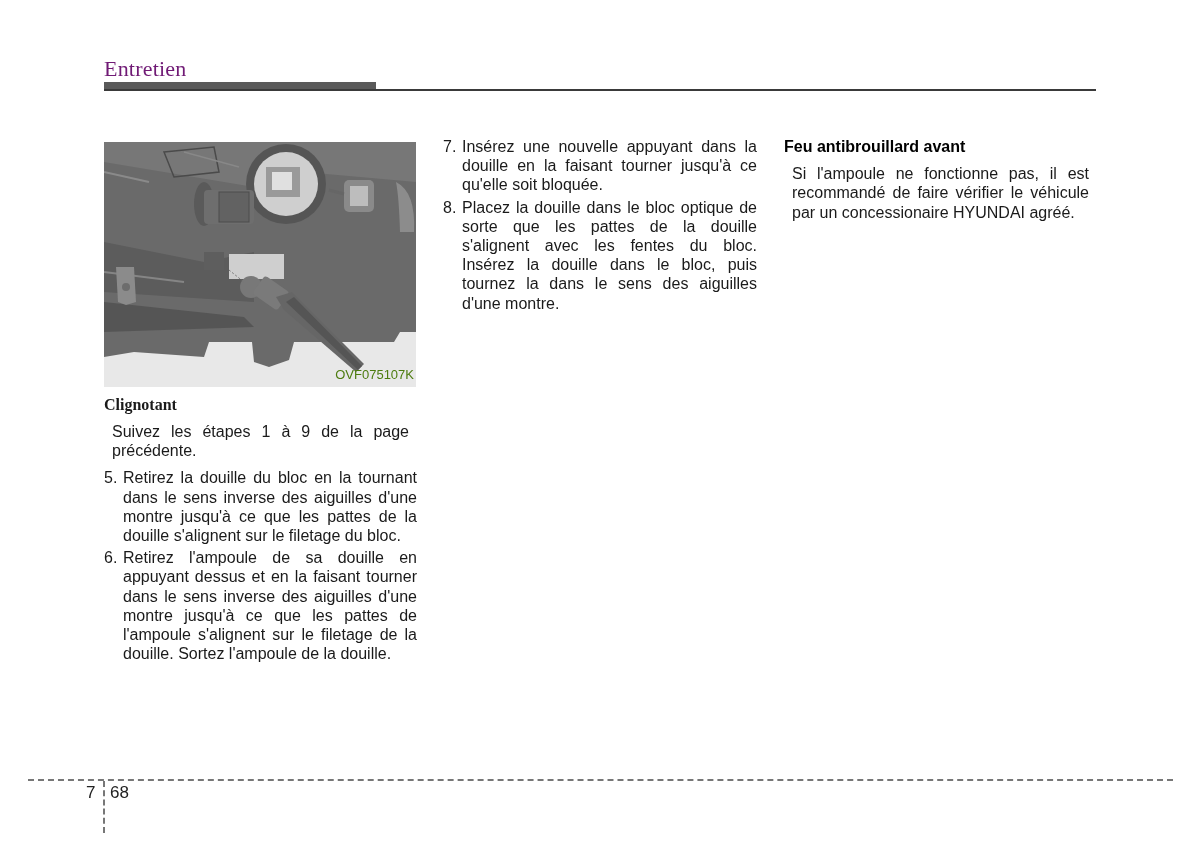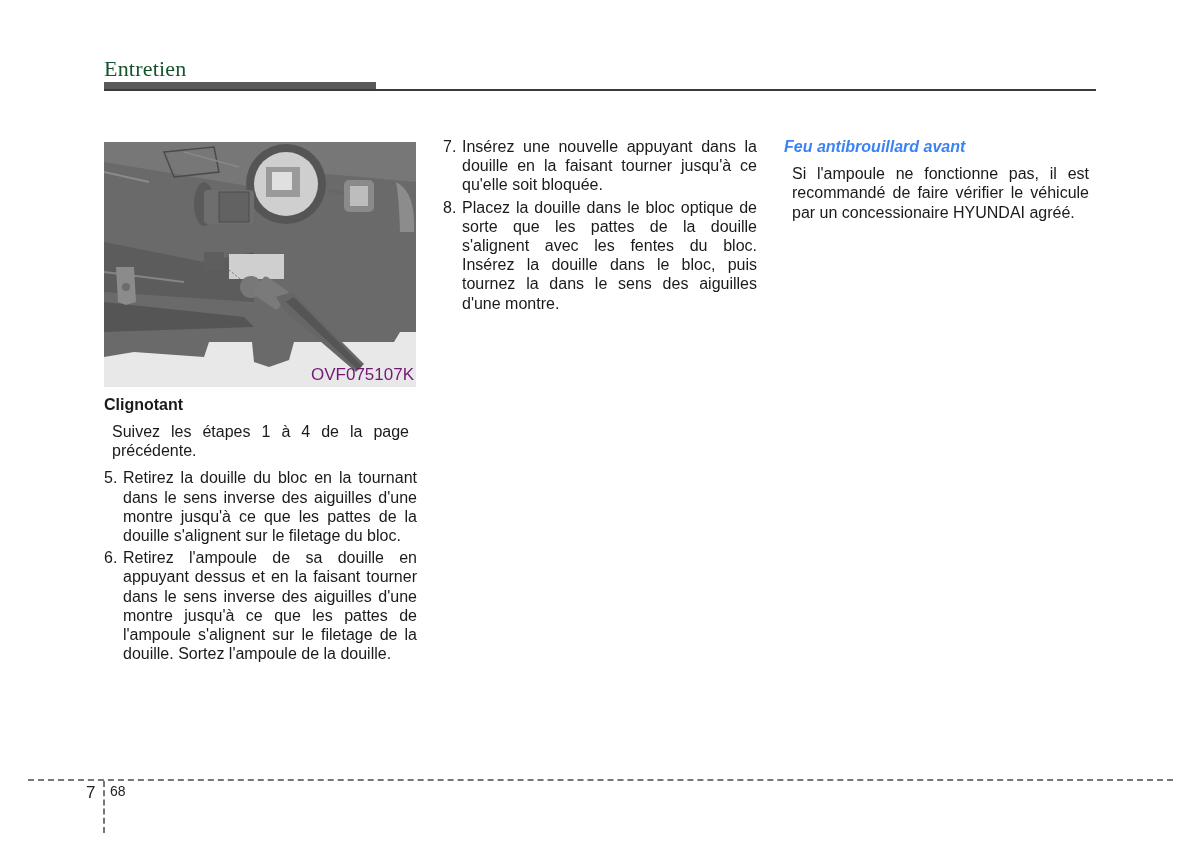--- a/index.html
+++ b/index.html
@@ -1,67 +1,67 @@
 <!DOCTYPE html>
 <html><head>
   <meta charset="utf-8">
   <style>
     html, body { margin: 0; padding: 0; background: #ffffff; }
     body { width: 1200px; height: 861px; position: relative; overflow: hidden; color: #1a1a1a; }
     .header-title {
       position: absolute; left: 104px; top: 56px;
       font-family: "Liberation Serif", "DejaVu Serif", serif;
-      font-size: 22px; color: #14532d; letter-spacing: 0.2px;
+      font-size: 22px; color: #701a75; letter-spacing: 0.2px;
     }
     .header-bar-thick {
       position: absolute; left: 104px; top: 82px; width: 272px; height: 8px; background: #5a5a5a;
     }
     .header-bar-thin {
       position: absolute; left: 104px; top: 89px; width: 992px; height: 2px; background: #3a3a3a;
     }
     .col { position: absolute; font-family: "Liberation Sans", "DejaVu Sans", sans-serif; font-size: 16px; line-height: 19.2px; color: #1a1a1a; }
     .col-left { left: 104px; top: 142px; width: 313px; }
     .col-mid { left: 443px; top: 137px; width: 314px; }
     .col-right { left: 784px; top: 137px; width: 313px; }
 
     .figure {
       position: relative; width: 312px; height: 245px; background: #e8e8e8; overflow: hidden;
     }
     .figure svg { position: absolute; left: 0; top: 0; }
     .fig-code {
       position: absolute; right: 2px; bottom: 3px;
-      font-family: "Liberation Sans", sans-serif; font-size: 17px; color: #701a75;
+      font-family: "Liberation Sans", sans-serif; font-size: 13px; color: #4d7c0f;
     }
     .section-heading-serif {
-      font-family: Liberation Sans, sans-serif; font-weight: bold;
+      font-family: Liberation Serif, serif; font-weight: bold;
       font-size: 16px; margin-top: 8px; line-height: 19px;
     }
     .section-heading-italic {
-      font-family: "Liberation Sans", sans-serif; font-style: italic; font-weight: bold;
-      font-size: 16px; color: #3b82f6; line-height: 19.2px;
+      font-family: "Liberation Sans", sans-serif; font-weight: bold;
+      font-size: 16px; color: #000000; line-height: 19.2px;
     }
     p { margin: 8px; text-align: justify; text-align-last: left; }
     .step { display: flex; margin-top: 3px; }
     .step .num { width: 19px; flex: 0 0 19px; }
     .step .txt { flex: 1; text-align: justify; }
     .footer-dash {
       position: absolute; left: 28px; top: 779px; width: 1145px; height: 0;
       border-top: 2px dashed #777;
     }
     .footer-vdash {
       position: absolute; left: 103px; top: 781px; width: 0; height: 52px;
       border-left: 2px dashed #777;
     }
     .page-chapter {
       position: absolute; left: 86px; top: 783px;
       font-family: "Liberation Sans", sans-serif; font-size: 17px; color: #222;
     }
     .page-num {
       position: absolute; left: 110px; top: 783px;
-      font-family: "Liberation Sans", sans-serif; font-size: 14px; color: #222;
+      font-family: "Liberation Sans", sans-serif; font-size: 17px; color: #222;
     }
   </style>
 </head>
 <body>
 
 <div>
   <div class="header-title">Entretien</div>
   <div class="header-bar-thick"></div>
   <div class="header-bar-thin"></div>
 </div>
@@ -103,21 +103,21 @@
       <circle cx="147" cy="145" r="11" fill="#787878"></circle>
       <rect x="152" y="140" width="30" height="22" rx="3" transform="rotate(35 167 151)" fill="#7a7a7a"></rect>
       <path d="M172,155 L188,150 L260,222 L252,230 L180,168 Z" fill="#666"></path>
       <path d="M182,160 L190,155 L258,224 L254,228 Z" fill="#555"></path>
       <line x1="125" y1="128" x2="140" y2="140" stroke="#777" stroke-width="1" stroke-dasharray="2,2"></line>
     </svg>
     <div class="fig-code">OVF075107K</div>
   </div>
 
   <div class="section-heading-serif">Clignotant</div>
-  <p>Suivez les étapes 1 à 4 de la page précédente.</p>
+  <p>Suivez les étapes 1 à 9 de la page précédente.</p>
 
   <div class="step">
     <span class="num">5.</span>
     <span class="txt">Retirez la douille du bloc en la tournant dans le sens inverse des aiguilles d'une montre jusqu'à ce que les pattes de la douille s'alignent sur le filetage du bloc.</span>
   </div>
   <div class="step">
     <span class="num">6.</span>
     <span class="txt">Retirez l'ampoule de sa douille en appuyant dessus et en la faisant tourner dans le sens inverse des aiguilles d'une montre jusqu'à ce que les pattes de l'ampoule s'alignent sur le filetage de la douille. Sortez l'ampoule de la douille.</span>
   </div>
 </div>

